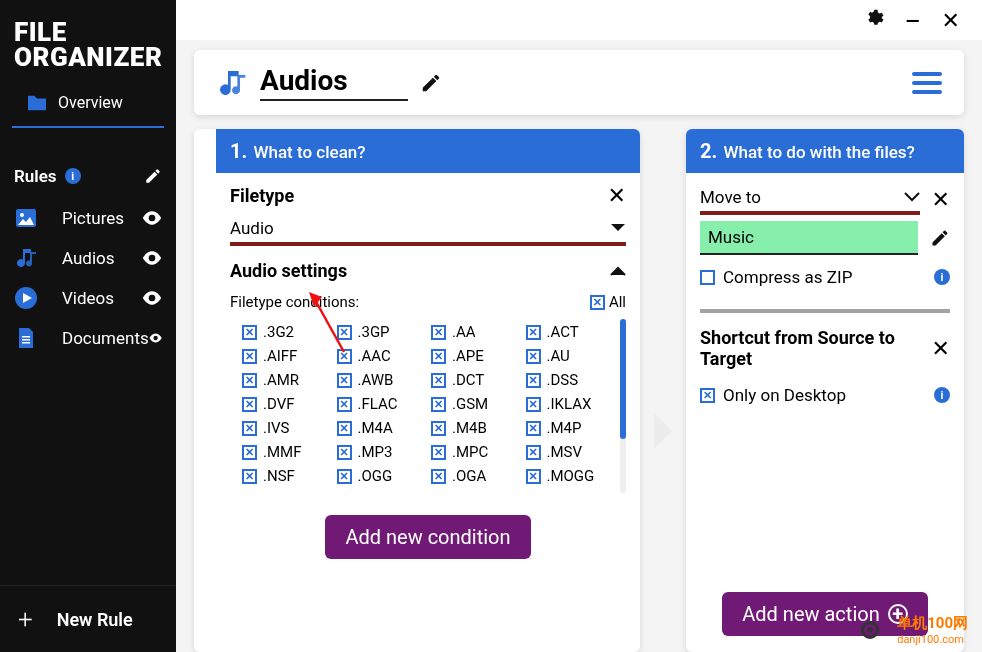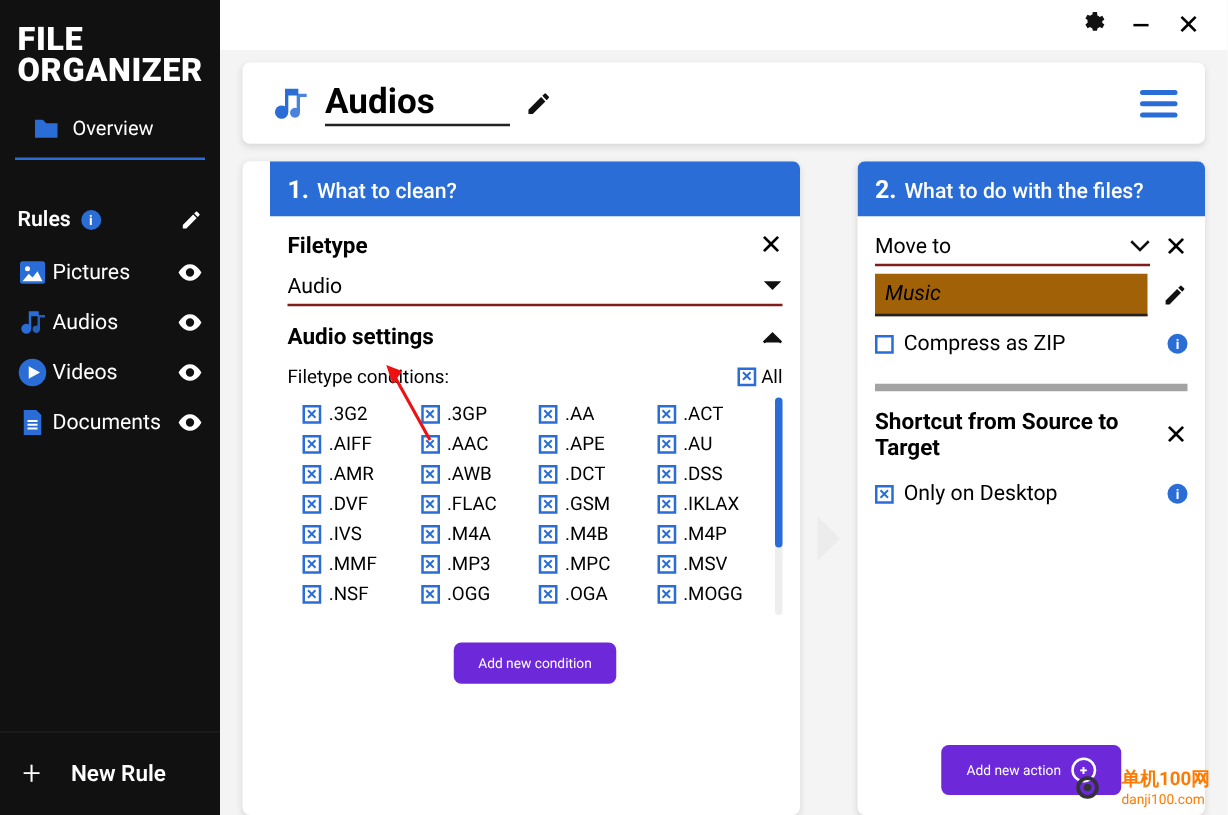--- a/index.html
+++ b/index.html
@@ -7,21 +7,21 @@
 .app { display:flex; width:100%; height:100%; }
 
 
 .sidebar { width:176px; background:#111; color:#fff; display:flex; flex-direction:column; }
 .logo { font-family:"Arial Black",sans-serif; font-weight:900; font-size:26px; line-height:0.95; letter-spacing:0.5px; padding:20px 14px 18px; text-transform:uppercase; }
 .ov-row { display:flex; align-items:center; gap:10px; padding:6px 14px 14px; border-bottom:2px solid #2a6dd7; margin:0 12px 14px; cursor:pointer;}
 .ov-row svg { flex:none; }
 .rules-head { display:flex; align-items:center; justify-content:space-between; padding:0 14px 12px;margin-top:24px; }
 .rules-left { display:flex; align-items:center; gap:8px; font-size:17px; font-weight:600; }
 .side-item { display:flex; align-items:center; justify-content:space-between; padding:8px 14px; cursor:pointer; }
-.side-left { display:flex; align-items:center; gap:4px; font-size:17px; }
+.side-left { display:flex; align-items:center; gap:24px; font-size:17px; }
 .side-left svg { flex:none; }
 .spacer { flex:1; }
 .new-rule { display:flex; align-items:center; gap:24px; padding:18px 18px; font-size:18px; font-weight:600; border-top:1px solid #222; cursor:pointer;}
 
 
 .main { flex:1; background:#f4f4f4; display:flex; flex-direction:column; position:relative; }
 .topbar { height:40px; display:flex; justify-content:flex-end; align-items:center; gap:22px; padding:0 22px; background:#fff;}
 .topbar span { cursor:pointer; font-size:18px; }
 
 .title-card { margin:10px 18px 0; background:#fff; border-radius:6px; box-shadow:0 2px 6px rgba(0,0,0,.12); padding:14px 22px; display:flex; align-items:center; justify-content:space-between; }
@@ -36,37 +36,37 @@
 .gap { width:46px; display:flex; align-items:center; justify-content:center; position:relative; }
 .tri { width:0; height:0; border-top:18px solid transparent; border-bottom:18px solid transparent; border-left:18px solid #ececec; position:relative; top:40px;}
 .panel2 { flex:1; }
 
 .panel-head { background:#2a6dd7; color:#fff; padding:10px 14px; font-size:17px; font-weight:500;}
 .panel-head b { font-size:20px; font-weight:700; margin-right:2px;}
 .panel-body { padding:10px 14px 6px; display:flex; flex-direction:column; gap:6px; }
 
 .row-between { display:flex; justify-content:space-between; align-items:center; }
 .label-lg { font-size:18px; font-weight:700; }
-.sel { display:flex; justify-content:space-between; align-items:center; border-bottom:2px solid #7f1d1d; padding:4px 0; font-size:17px; cursor:pointer;}
+.sel { display:flex; justify-content:space-between; align-items:center; border-bottom:4px solid #7f1d1d; padding:4px 0; font-size:17px; cursor:pointer;}
 .exp { font-weight:700; font-size:18px; padding:8px 0 4px; display:flex; justify-content:space-between; align-items:center;}
 .ft-cond { font-size:15px; padding:2px 0; }
 .chk { width:15px; height:15px; border:2px solid #2a6dd7; display:inline-flex; align-items:center; justify-content:center; color:#2a6dd7; font-size:11px; font-weight:700; line-height:1; flex:none;}
 .chk.on::after { content:"✕"; }
 .ext-wrap { display:flex; position:relative; }
 .ext-grid { display:grid; grid-template-columns:repeat(4,1fr); gap:6px 4px; padding:4px 0 8px 12px; font-size:15px; flex:1; }
 .ext { display:flex; align-items:center; gap:6px; }
 .scroll-ind { width:6px; background:#eee; border-radius:3px; position:relative; margin-left:4px;}
 .scroll-thumb { position:absolute; left:0; width:6px; background:#2a6dd7; border-radius:3px; }
 
 .input-line { border-bottom:2px solid #222; padding:4px 0; font-size:17px; display:flex; justify-content:space-between; align-items:center;}
 .action-row { display:flex; align-items:center; gap:8px; font-size:17px; padding:6px 0; }
-.section-head { font-weight:700; font-size:18px; padding:14px 0 4px; display:flex; justify-content:space-between; align-items:center; border-top:6px solid #a3a3a3; margin-top:10px;}
+.section-head { font-weight:700; font-size:18px; padding:14px 0 4px; display:flex; justify-content:space-between; align-items:center; border-top:4px solid #a3a3a3; margin-top:10px;}
 
 .btn-row { padding:16px 0; display:flex; justify-content:center; }
-.btn { background:#6d28d9; color:#fff; border:none; padding:10px 20px; border-radius:6px; font-size:11px; display:flex; align-items:center; gap:8px; cursor:pointer;}
+.btn { background:#701a75; color:#fff; border:none; padding:10px 20px; border-radius:6px; font-size:20px; display:flex; align-items:center; gap:8px; cursor:pointer;}
 
 .x { font-size:22px; font-weight:300; cursor:pointer;}
 .info { width:16px; height:16px; border-radius:50%; background:#2a6dd7; color:#fff; font-size:11px; display:inline-flex; align-items:center; justify-content:center; font-weight:700; flex:none;}
 .pen { cursor:pointer; }
 .eye { cursor:pointer; }
 
 
 .arrow-ov { position:absolute; left:130px; top:290px; pointer-events:none; }
 .arrow-ov line { stroke:#e11; stroke-width:2.5; }
 .arrow-ov polygon { fill:#e11; }
@@ -358,21 +358,21 @@
           <div class="row-between" style="gap:12px;">
             <div class="sel" style="flex:1">
               <span>Move to</span>
               <svg width="16" height="10" viewBox="0 0 16 10">
                   <path d="M1 1l7 7 7-7" stroke="#111" stroke-width="2" fill="none"></path>
                 </svg>
             </div>
             <span class="x">✕</span>
           </div>
           <div class="row-between" style="gap:12px;">
-            <div class="input-line" style="flex:1;background:#a16207;padding:6px 8px;font-style:italic;">
+            <div class="input-line" style="flex:1;background:#86efac;padding:6px 8px;">
               <span>Music</span>
             </div>
             <svg class="pen" width="20" height="20" viewBox="0 0 24 24">
                 <path fill="#111" d="M3 17.25V21h3.75L17.8 9.94l-3.75-3.75L3 17.25zM20.7 7.04a1 1 0 000-1.41l-2.34-2.34a1 1 0 00-1.41 0l-1.83 1.83 3.75 3.75 1.83-1.83z"></path>
               </svg>
           </div>
           <div class="action-row">
             <span class="chk"></span>
             <span style="flex:1;">Compress as ZIP</span>
             <span class="info">i</span>

